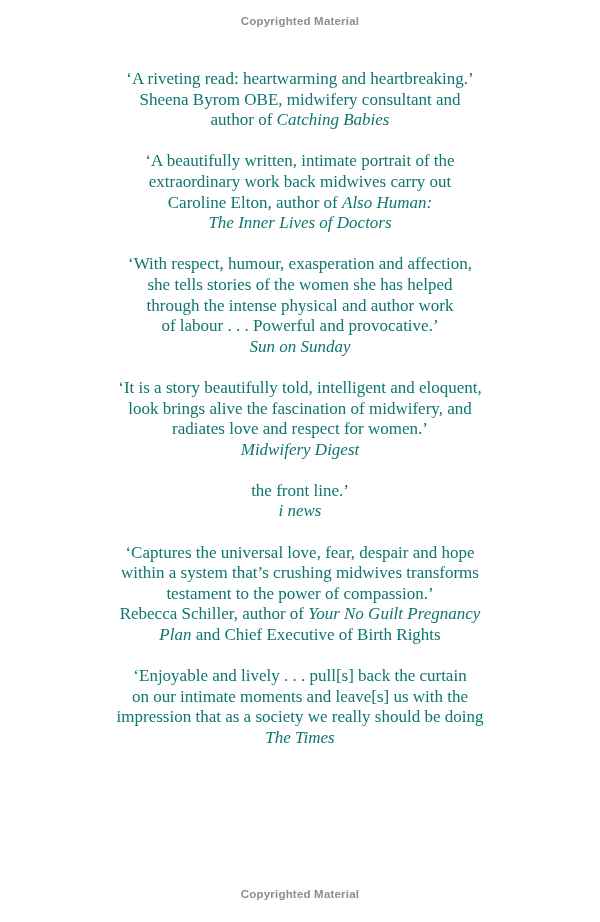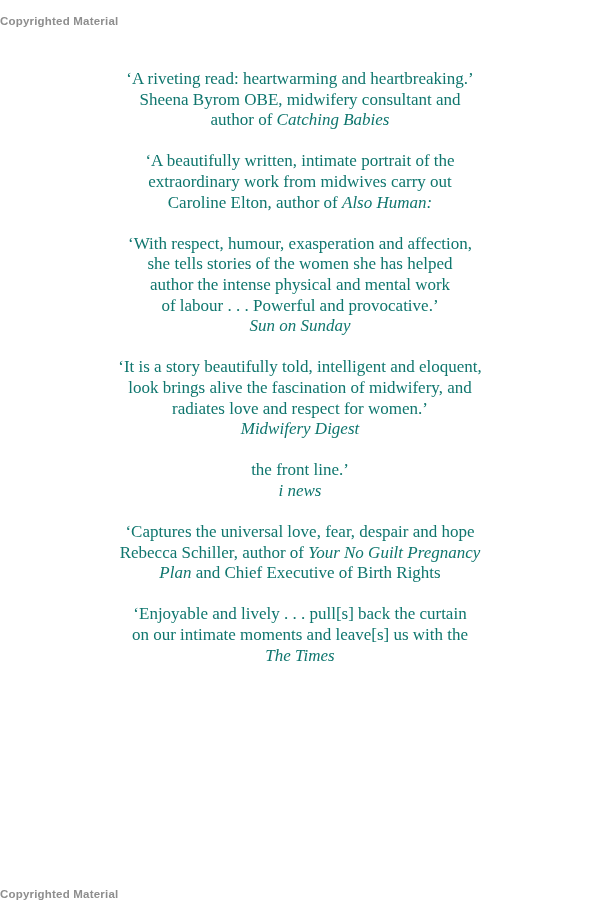--- a/index.html
+++ b/index.html
@@ -4,20 +4,21 @@
 <style>
   html, body { margin: 0; padding: 0; }
   body {
     width: 600px; height: 922px;
     background: #ffffff;
     position: relative;
     overflow: hidden;
   }
   .notice {
     position: absolute; left: 0; width: 100%;
+    text-align: center;
     font-family: "Liberation Sans", sans-serif;
     font-size: 11.5px;
     font-weight: 700;
     color: #8e8e8e;
     letter-spacing: 0.2px;
   }
   .notice.top { top: 15px; }
   .notice.bottom { top: 888px; }
   .content {
     position: absolute; top: 69px; left: 0; width: 100%;
@@ -42,53 +43,57 @@
   <main class="content">
 
     <section class="block">
       <p class="ln"><span>‘A riveting read: heartwarming and heartbreaking.’</span><span class="it"></span><span></span></p>
       <p class="ln"><span>Sheena Byrom OBE, midwifery consultant and</span><span class="it"></span><span></span></p>
       <p class="ln"><span>author of </span><span class="it">Catching Babies</span><span></span></p>
     </section>
 
     <section class="block">
       <p class="ln"><span>‘A beautifully written, intimate portrait of the</span><span class="it"></span><span></span></p>
-      <p class="ln"><span>extraordinary work from midwives carry out</span><span class="it"></span><span></span></p>
+      <p class="ln"><span>extraordinary work back midwives carry out</span><span class="it"></span><span></span></p>
       <p class="ln"><span>Caroline Elton, author of </span><span class="it">Also Human:</span><span></span></p>
+      <p class="ln"><span></span><span class="it">The Inner Lives of Doctors</span><span></span></p>
     </section>
 
     <section class="block">
       <p class="ln"><span>‘With respect, humour, exasperation and affection,</span><span class="it"></span><span></span></p>
       <p class="ln"><span>she tells stories of the women she has helped</span><span class="it"></span><span></span></p>
-      <p class="ln"><span>author the intense physical and mental work</span><span class="it"></span><span></span></p>
+      <p class="ln"><span>through the intense physical and author work</span><span class="it"></span><span></span></p>
       <p class="ln"><span>of labour . . . Powerful and provocative.’</span><span class="it"></span><span></span></p>
       <p class="ln"><span></span><span class="it">Sun on Sunday</span><span></span></p>
     </section>
 
     <section class="block">
       <p class="ln"><span>‘It is a story beautifully told, intelligent and eloquent,</span><span class="it"></span><span></span></p>
       <p class="ln"><span>look brings alive the fascination of midwifery, and</span><span class="it"></span><span></span></p>
       <p class="ln"><span>radiates love and respect for women.’</span><span class="it"></span><span></span></p>
       <p class="ln"><span></span><span class="it">Midwifery Digest</span><span></span></p>
     </section>
 
     <section class="block">
       <p class="ln"><span>the front line.’</span><span class="it"></span><span></span></p>
       <p class="ln"><span></span><span class="it">i news</span><span></span></p>
     </section>
 
     <section class="block">
       <p class="ln"><span>‘Captures the universal love, fear, despair and hope</span><span class="it"></span><span></span></p>
+      <p class="ln"><span>within a system that’s crushing midwives transforms</span><span class="it"></span><span></span></p>
+      <p class="ln"><span>testament to the power of compassion.’</span><span class="it"></span><span></span></p>
       <p class="ln"><span>Rebecca Schiller, author of </span><span class="it">Your No Guilt Pregnancy</span><span></span></p>
       <p class="ln"><span></span><span class="it">Plan</span><span> and Chief Executive of Birth Rights</span></p>
     </section>
 
     <section class="block">
       <p class="ln"><span>‘Enjoyable and lively . . . pull[s] back the curtain</span><span class="it"></span><span></span></p>
       <p class="ln"><span>on our intimate moments and leave[s] us with the</span><span class="it"></span><span></span></p>
+      <p class="ln"><span>impression that as a society we really should be doing</span><span class="it"></span><span></span></p>
       <p class="ln"><span></span><span class="it">The Times</span><span></span></p>
     </section>
 
   </main>
 
   <div class="notice bottom">Copyrighted Material</div>
 
 </div>
 
 </body></html>

